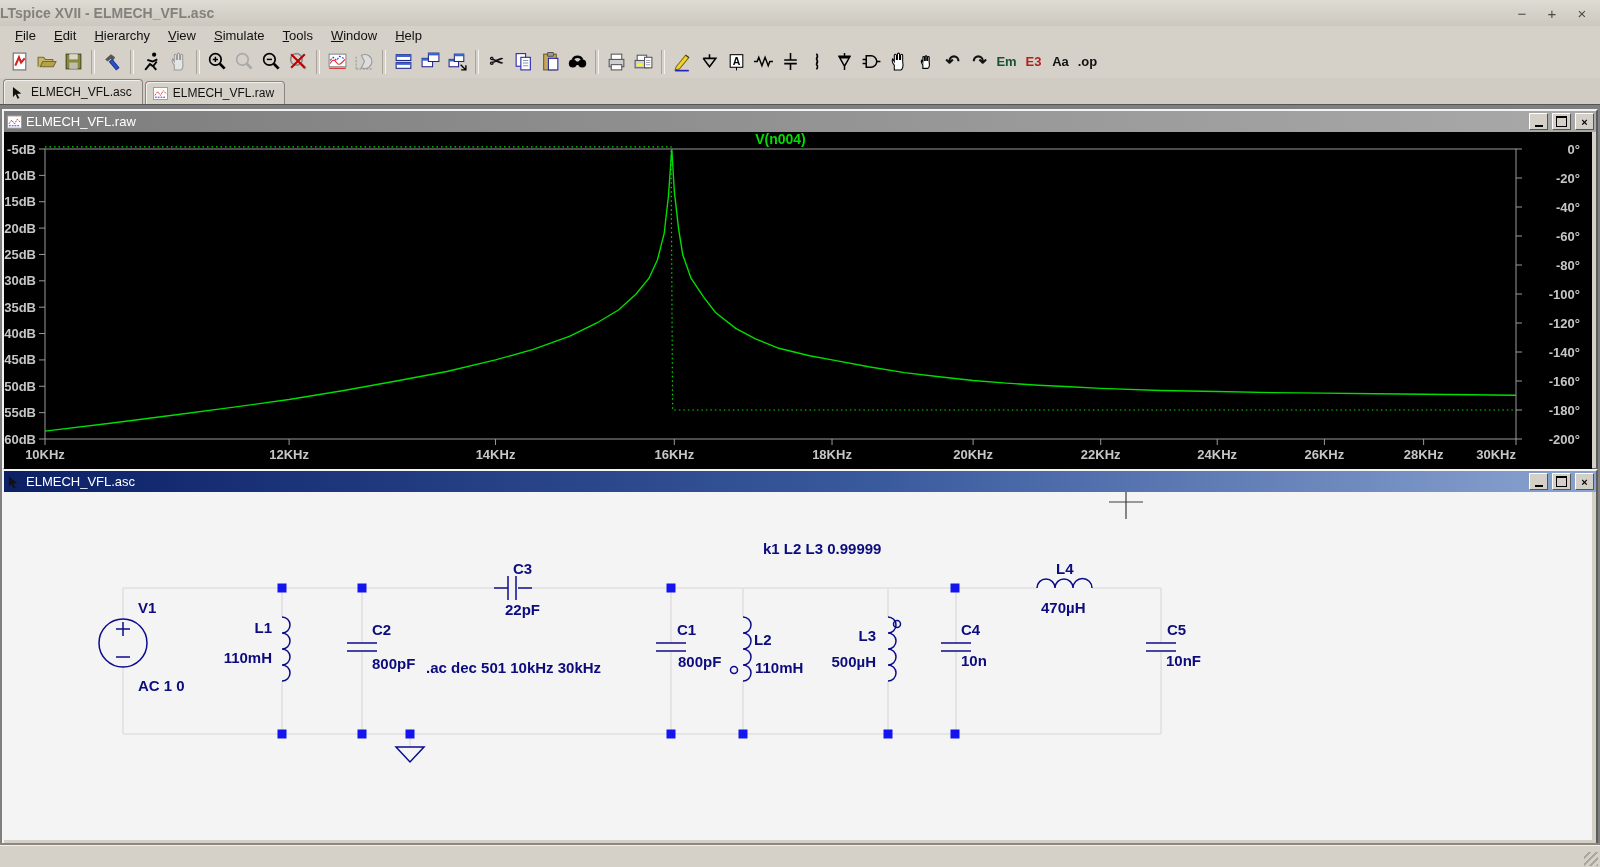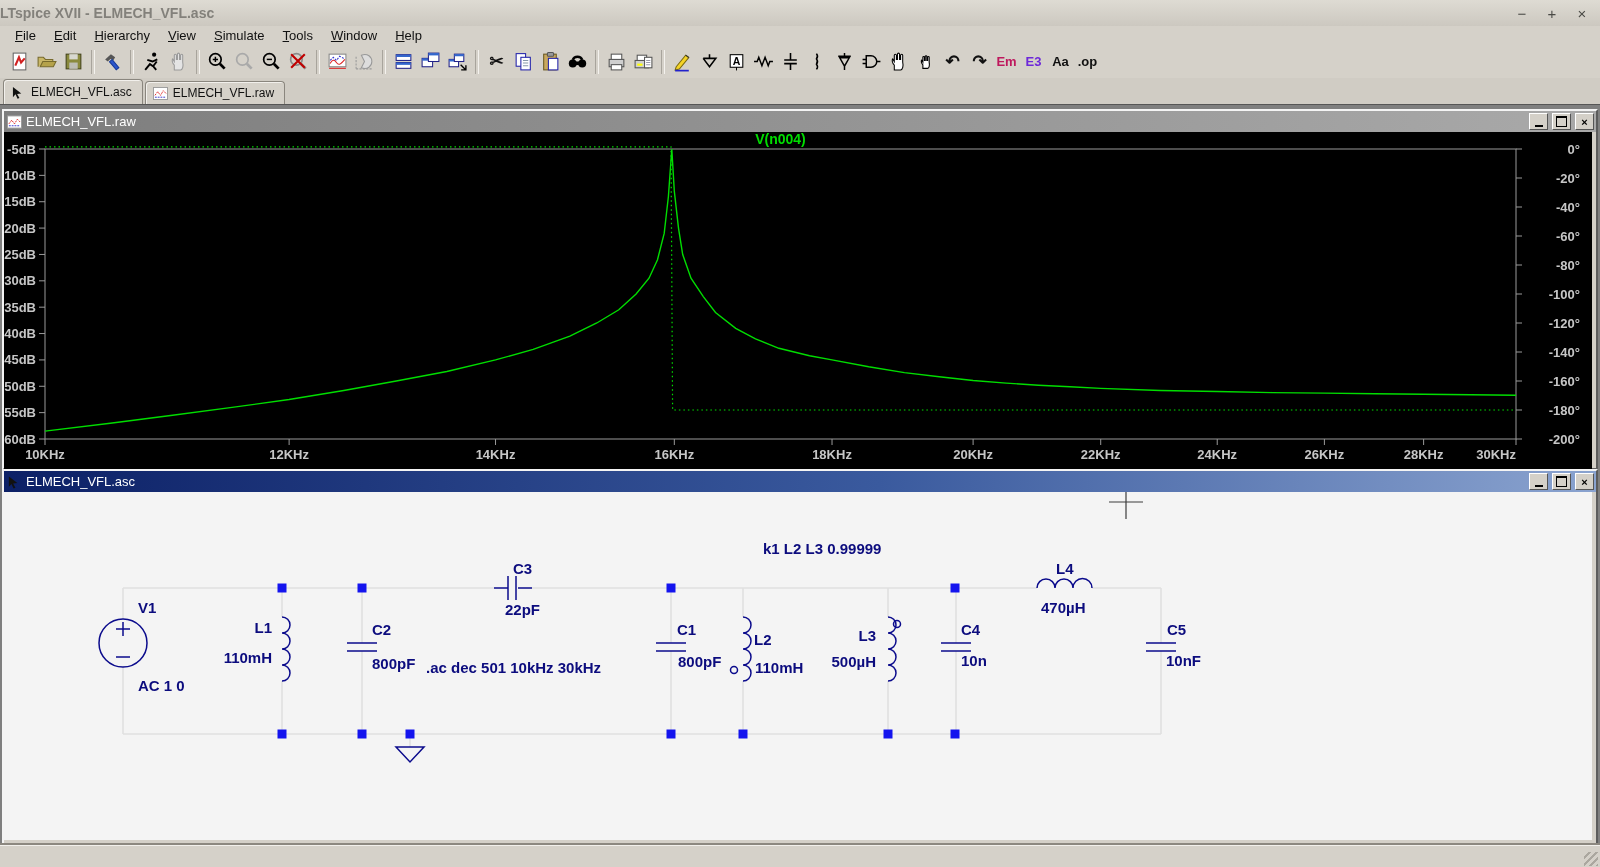--- a/index.html
+++ b/index.html
@@ -304,24 +304,24 @@
         </g>
       </svg>
     </button>
   <button class="tb">
       <span class="tbt ar">↶</span>
     </button>
   <button class="tb">
       <span class="tbt ar">↷</span>
     </button>
   <button class="tb">
-      <span class="tbt" style="color:#be185d">Em</span>
-    </button>
-  <button class="tb">
-      <span class="tbt" style="color:#6d28d9">E3</span>
+      <span class="tbt" style="color:#14532d">Em</span>
+    </button>
+  <button class="tb">
+      <span class="tbt" style="color:#b91c1c">E3</span>
     </button>
   <button class="tb">
       <span class="tbt" style="">Aa</span>
     </button>
   <button class="tb">
       <span class="tbt">.op</span>
     </button>
 </div>
 
 <div class="tabbar">

